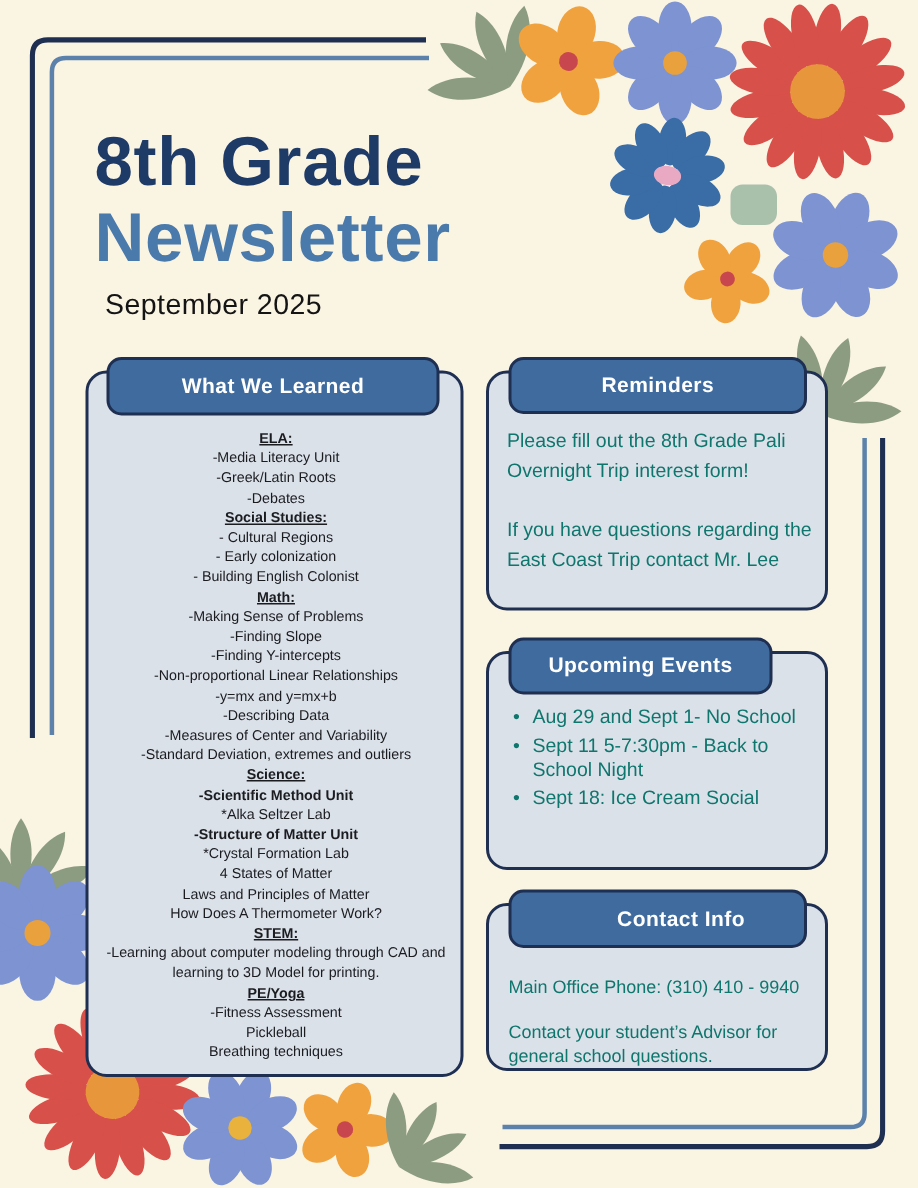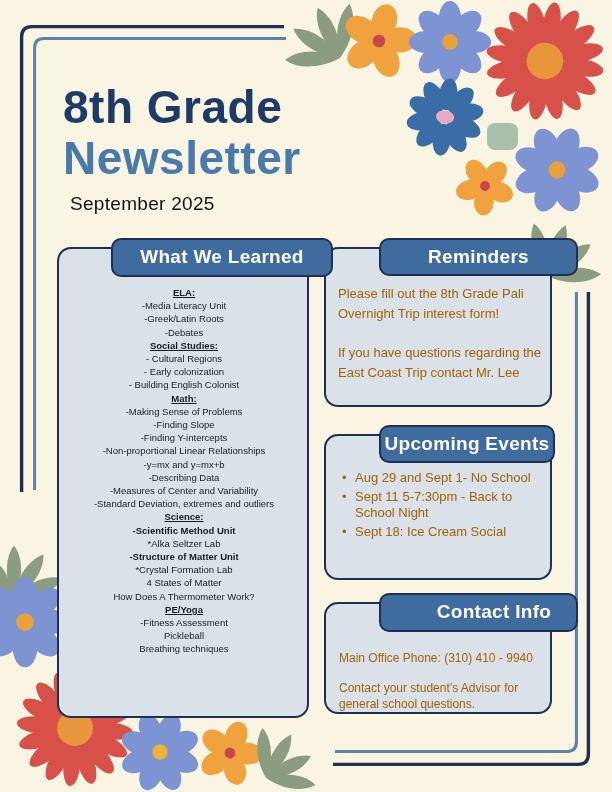--- a/index.html
+++ b/index.html
@@ -15,30 +15,30 @@
   .title-line1{font-size:46px;font-weight:bold;color:#1e3a67;line-height:50px;letter-spacing:0.5px;}
   .title-line2{font-size:46px;font-weight:bold;color:#4a79ab;line-height:52px;letter-spacing:0.5px;}
   .subtitle{font-size:19px;font-weight:500;color:#141414;margin-top:9px;margin-left:7px;letter-spacing:0.3px;}
   
   .card{position:absolute;background:#dbe1e9;border:2.5px solid #1e2f52;border-radius:14px;box-sizing:border-box;}
   .card-header{
     position:absolute;background:#3f6b9e;border:2.5px solid #1e2f52;border-radius:10px;
     box-sizing:border-box;color:#ffffff;font-weight:bold;text-align:center;z-index:3;
     letter-spacing:0.3px;
   }
-  .hdr-lg{font-size:19px;line-height:34px;margin-left:40px;}
+  .hdr-lg{font-size:14px;line-height:34px;}
   .card{z-index:2;}
   
   .wl-list{position:absolute;left:68px;top:286px;width:232px;z-index:4;
     font-size:9.5px;line-height:13.2px;color:#1a1c20;text-align:center;}
   .wl-item{white-space:normal;}
   .wl-item.section{font-weight:bold;text-decoration:underline;}
   .wl-item.bold{font-weight:bold;}
   
-  .body-text{position:absolute;z-index:4;color:#a16207;}
+  .body-text{position:absolute;z-index:4;color:#0f766e;}
   .reminders-body{left:338px;top:284px;width:206px;font-size:13px;line-height:20px;}
   .reminders-body p{margin:0 0 19px 0;}
   .events-body{left:342px;top:470px;width:198px;font-size:13px;line-height:16.5px;}
   .events-body ul{margin:0;padding:0;list-style:none;}
   .events-body li{position:relative;padding-left:13px;margin-bottom:2px;}
   .events-body li::before{content:"\2022";position:absolute;left:0;}
   .contact-body{left:339px;top:650px;width:204px;font-size:12px;line-height:16px;}
   .contact-body p{margin:0 0 14px 0;}
   .sage-square{position:absolute;left:487px;top:123px;width:31px;height:27px;border-radius:8px;background:#a9c0ab;z-index:1;}
 </style>
@@ -169,21 +169,24 @@
     <div class="wl-item normal">-y=mx and y=mx+b</div>
     <div class="wl-item normal">-Describing Data</div>
     <div class="wl-item normal">-Measures of Center and Variability</div>
     <div class="wl-item normal">-Standard Deviation, extremes and outliers</div>
     <div class="wl-item section">Science:</div>
     <div class="wl-item bold">-Scientific Method Unit</div>
     <div class="wl-item normal">*Alka Seltzer Lab</div>
     <div class="wl-item bold">-Structure of Matter Unit</div>
     <div class="wl-item normal">*Crystal Formation Lab</div>
     <div class="wl-item normal">4 States of Matter</div>
+    <div class="wl-item normal">Laws and Principles of Matter</div>
     <div class="wl-item normal">How Does A Thermometer Work?</div>
+    <div class="wl-item section">STEM:</div>
+    <div class="wl-item normal">-Learning about computer modeling through CAD and learning to 3D Model for printing.</div>
     <div class="wl-item section">PE/Yoga</div>
     <div class="wl-item normal">-Fitness Assessment</div>
     <div class="wl-item normal">Pickleball</div>
     <div class="wl-item normal">Breathing techniques</div>
   </div>
 
 <div class="card" style="left:324px;top:247px;width:228px;height:160px;"></div>
 <div class="card-header hdr-lg" style="left:339px;top:238px;width:199px;height:38px;line-height:33px;">Reminders</div>
 <div class="body-text reminders-body">
     <p>Please fill out the 8th Grade Pali Overnight Trip interest form!</p>

